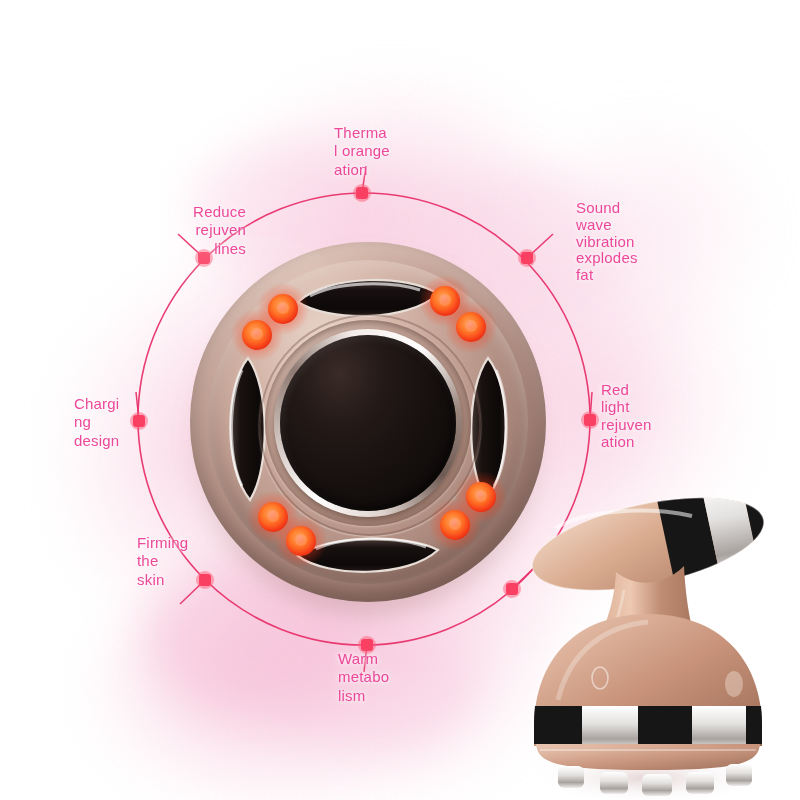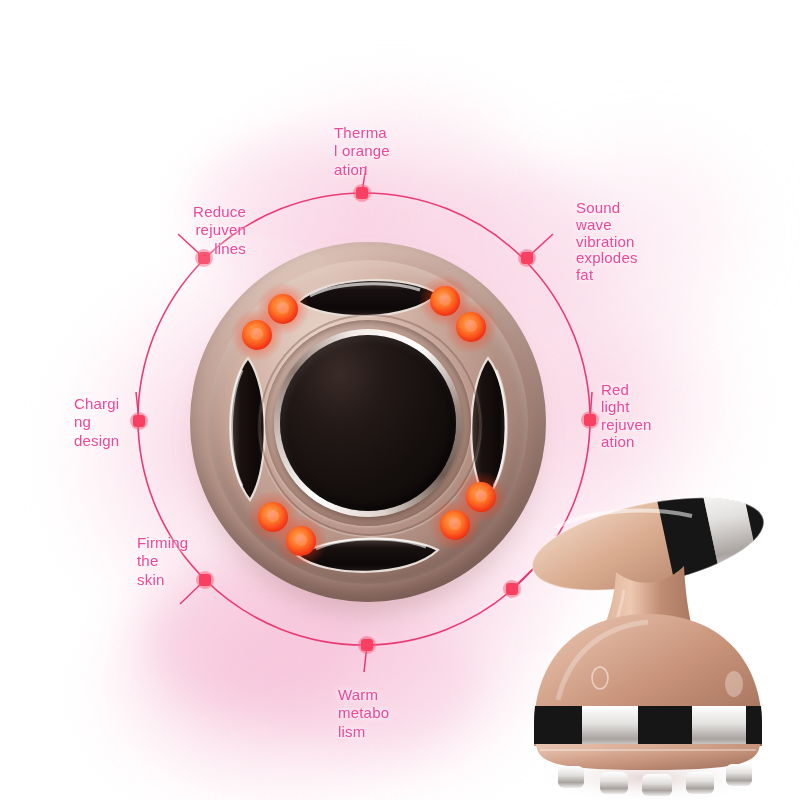--- a/index.html
+++ b/index.html
@@ -29,21 +29,21 @@
     word-break:break-all;
     text-shadow:0 0 5px rgba(255,255,255,.95),0 0 10px rgba(255,255,255,.8);
   }
   .lab-thermal{left:334px;top:124px;width:62px;}
   .lab-sound{left:540px;top:200px;width:66px;line-height:1.12;margin-left:36px;}
   .lab-reduce{left:150px;top:203px;width:60px;text-align:right;margin-left:36px;}
   .lab-charge{left:74px;top:395px;width:52px;}
   .lab-red{left:601px;top:381px;width:56px;line-height:1.16;}
   .lab-firm{left:137px;top:534px;width:54px;text-align:left;}
   .lab-collagen{left:522px;top:584px;width:118px;line-height:2.0;word-break:normal;}
-  .lab-warm{left:338px;top:650px;width:52px;margin-top:36px;}
+  .lab-warm{left:338px;top:650px;width:52px;}
 
   
   #head{position:absolute;left:182px;top:236px;width:372px;height:386px;}
   .h-layer{position:absolute;border-radius:50%;}
 
   .h-shadow{
     left:6px;top:16px;width:360px;height:364px;
     background:radial-gradient(ellipse at 50% 55%, rgba(120,85,75,.42) 0%, rgba(140,100,90,.18) 60%, rgba(255,255,255,0) 74%);
     filter:blur(10px);
   }

